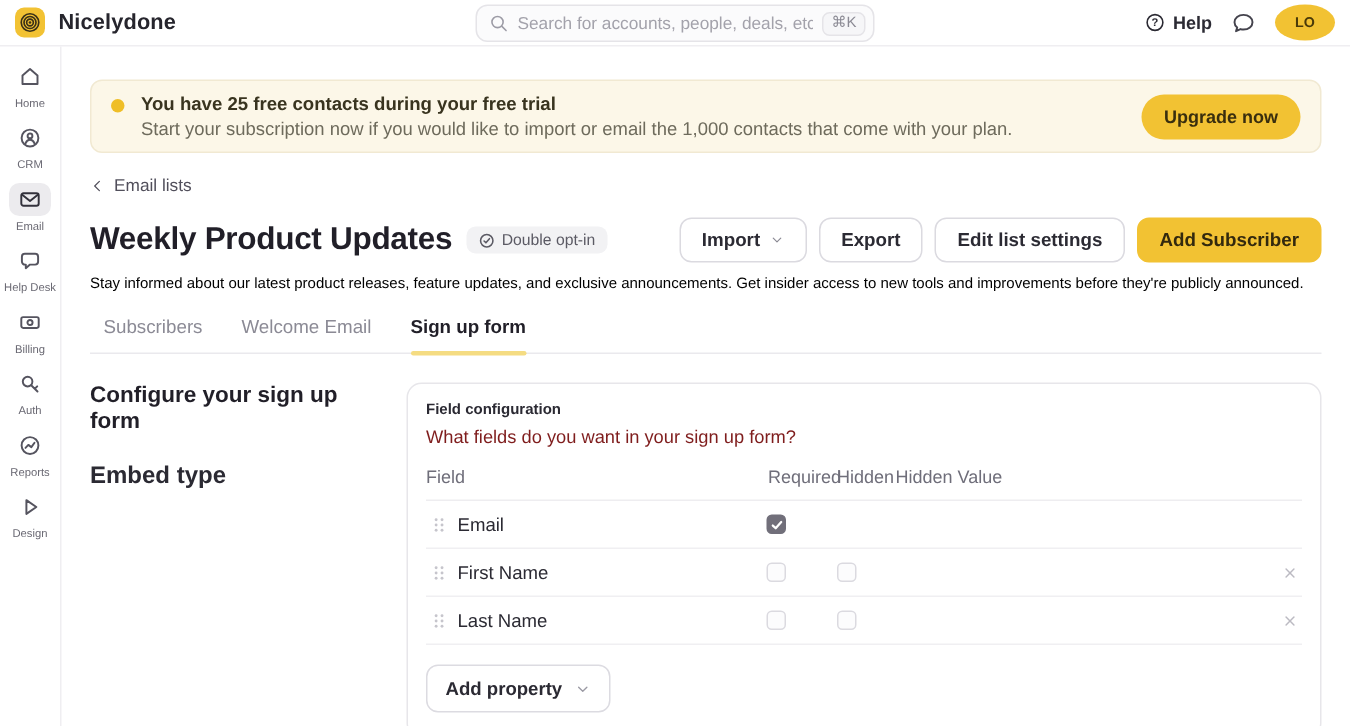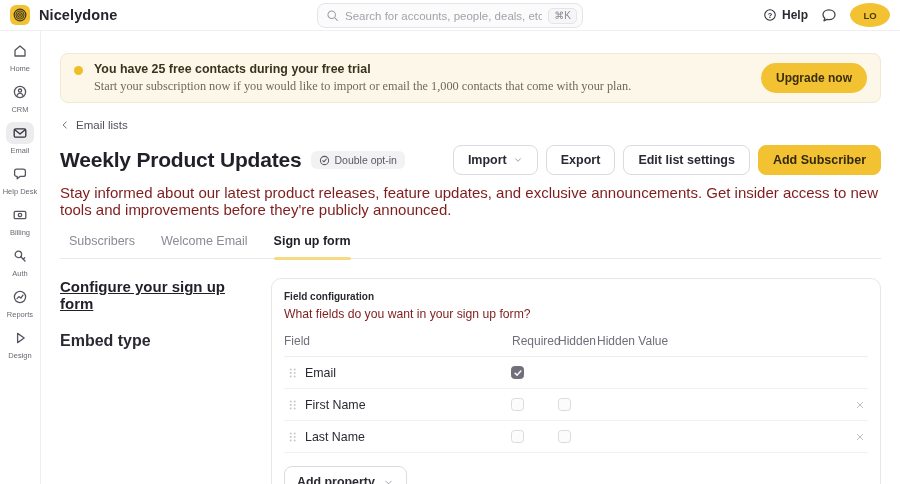--- a/index.html
+++ b/index.html
@@ -42,53 +42,53 @@
   .side-label { font-size:7.5px; color:#6A6973; margin-top:2px; white-space:nowrap; }
   .main { flex:1; padding:22px 19px 0 19px; min-width:0; }
 
   
   .banner { display:flex; align-items:center; gap:11px; background:var(--banner-bg,#FCF7E8);
     border:1px solid #F1E9D2; border-radius:8px; padding:8px 13px; }
   .banner-dot { width:9px; height:9px; border-radius:50%; background:#EFBE27;
     align-self:flex-start; margin-top:4px; flex:0 0 auto; }
   .banner-text { flex:1; min-width:0; }
   .banner-title { font-size:12.4px; font-weight:bold; color:#39341F; }
-  .banner-body { font-size:12.3px; color:#6E6B5C; margin-top:3px;font-family:Liberation Serif, serif; }
+  .banner-body { font-size:12.3px; color:#6E6B5C; margin-top:3px; }
   .upgrade-btn { background:var(--accent,#F2C233); border:none; border-radius:16px;
     padding:8px 15px; font-family:inherit; font-size:12px; font-weight:bold; color:#392E0E;
     cursor:pointer; flex:0 0 auto; }
 
   
   .back-link { display:inline-flex; align-items:center; gap:6px; margin-top:16px;
     font-size:11.5px; color:#514F5B; cursor:pointer; }
   .title-row { display:flex; align-items:center; gap:10px; margin-top:11px; }
   .page-title { font-size:21px; font-weight:bold; color:#211F28; letter-spacing:-.2px; }
   .badge { display:inline-flex; align-items:center; gap:4px; background:#F2F2F4;
     border-radius:6px; padding:3px 8px; font-size:10.5px; color:#5B5A64; }
   .actions { margin-left:auto; display:flex; gap:8px; }
   .btn { display:inline-flex; align-items:center; gap:6px; background:#fff;
     border:1px solid #DBDAE0; border-radius:8px; padding:7px 14px; font-family:inherit;
     font-size:12.5px; font-weight:bold; color:#2B2A33; cursor:pointer; }
   .btn .chev { color:#8B8A94; }
   .btn.primary { background:var(--accent,#F2C233); border-color:var(--accent,#F2C233);
     color:#33290E; }
-  .page-desc { margin-top:9px; font-size:15px; color:#7f1d1d; }
+  .page-desc { margin-top:9px; font-size:10px; color:#000000; }
 
   
   .tabs { display:flex; gap:26px; margin-top:16px; padding-left:9px;
     border-bottom:1px solid #EAE9ED; }
   .tab { position:relative; padding-bottom:10px; font-size:12.5px; color:#8B8A95; cursor:pointer; }
   .tab.active { font-weight:bold; color:#211F28; }
   .tab.active::after { content:""; position:absolute; left:0; right:0; bottom:-2px;
     height:3px; border-radius:2px; background:var(--tab-underline,#F5DC82); }
 
   
   .content-cols { display:flex; gap:20px; margin-top:19px; align-items:flex-start; }
   .config-col { width:191px; flex:0 0 191px; }
-  .config-title { font-size:15px; font-weight:bold; color:#211F28;text-decoration:underline; }
+  .config-title { font-size:15px; font-weight:bold; color:#211F28; }
   .config-desc { margin-top:8px; font-size:12.2px; line-height:1.45; color:#75747F; }
   .embed-row { margin-top:20px; display:flex; align-items:center; justify-content:space-between; }
   .embed-label { font-size:16px; font-weight:bold; color:#2B2A33; }
   .embed-select { width:121px; display:flex; align-items:center; justify-content:space-between;
     border:1px solid #DCDBE1; border-radius:8px; padding:7px 9px; font-size:12px;
     font-weight:bold; color:#2B2A33; cursor:pointer; background:#fff; }
   .embed-select .chev { color:#9B9AA4; }
 
   .field-card { flex:1; min-width:0; border:1px solid #E7E6EA; border-radius:10px;
     padding:12px 12px 16px 12px; }

